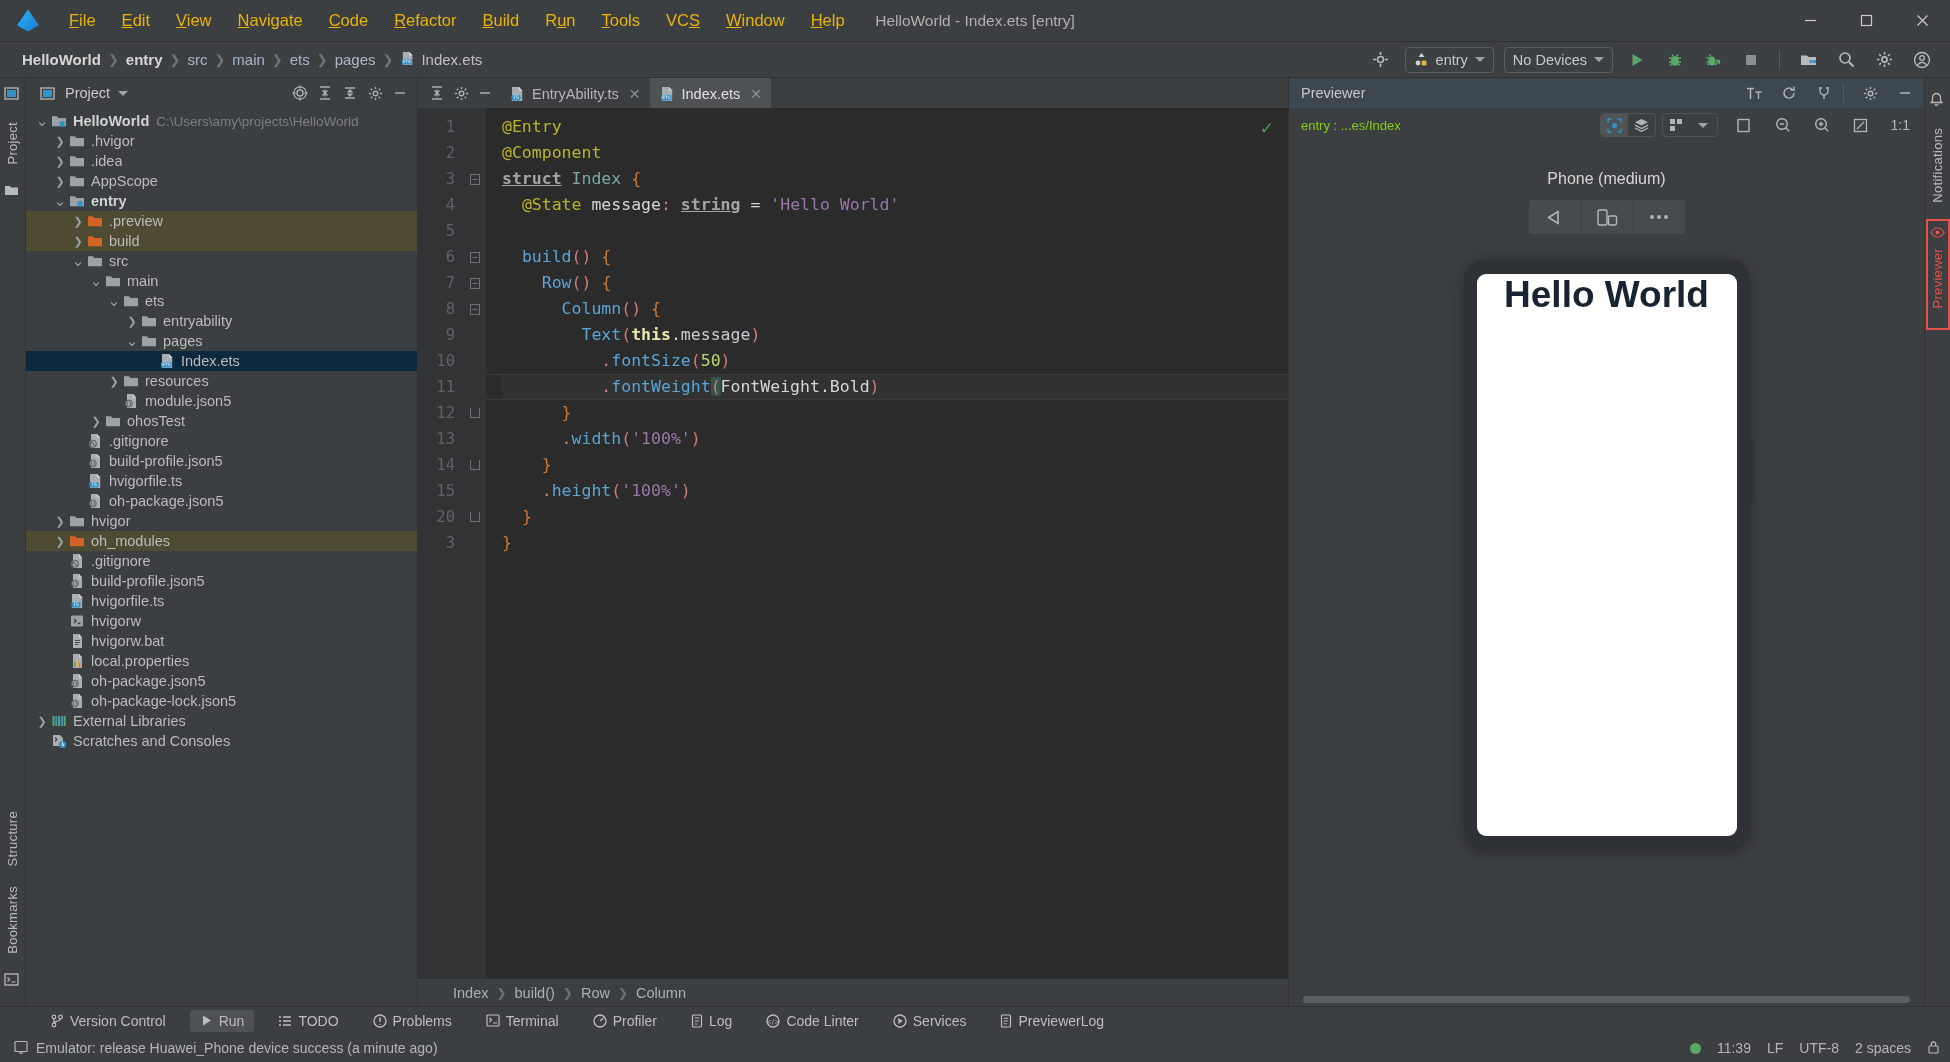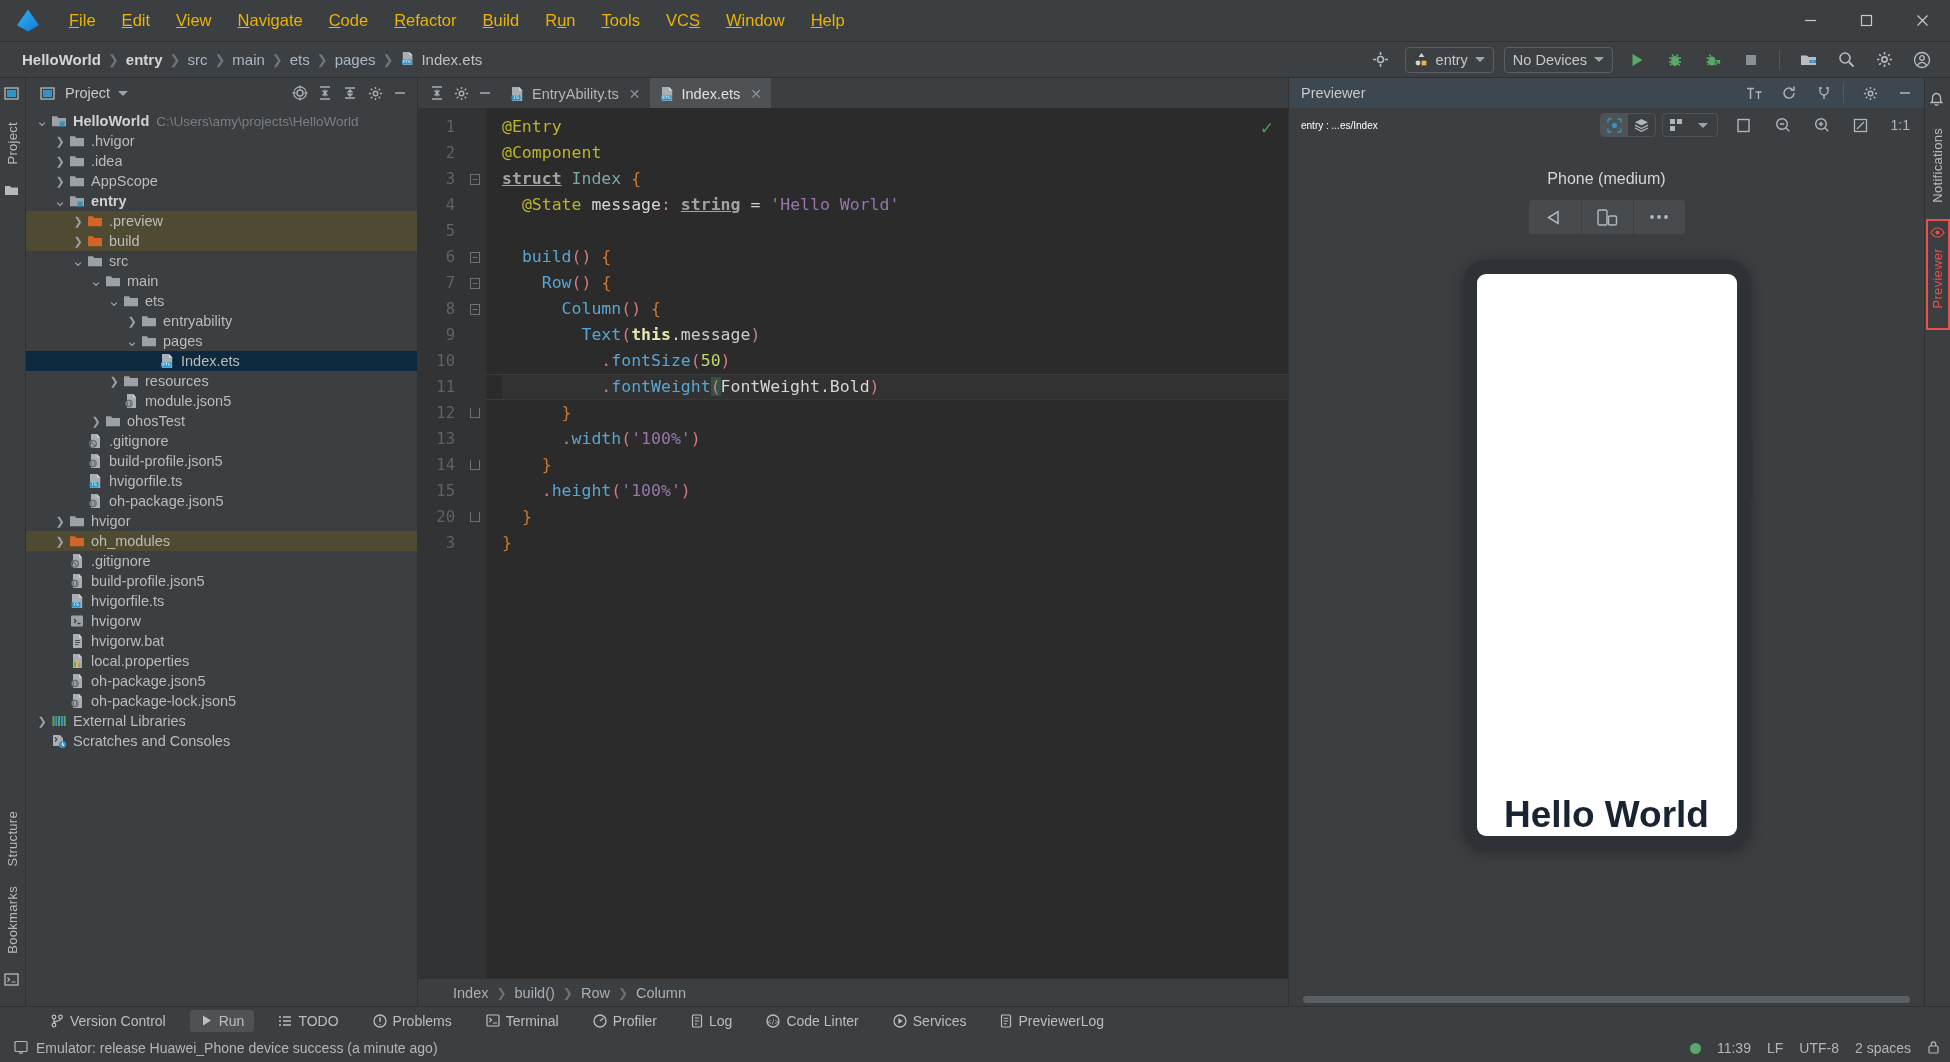--- a/index.html
+++ b/index.html
@@ -184,21 +184,21 @@
   .pv-head {
     height: 30px; background:#3c4750; display:flex; align-items:center;
     padding: 0 6px 0 12px; flex-shrink:0;
   }
   .pv-head .t { color:#c8c8c8; font-size:14.5px; }
   .pv-head .tools { margin-left:auto; display:flex; align-items:center; gap:2px; }
   .pv-sub {
     height: 34px; background:#3c3f41; display:flex; align-items:center;
     padding: 0 10px 0 12px; flex-shrink:0; gap: 6px;
   }
-  .pv-sub .lbl { color:#ffffff; font-size:10px; }
+  .pv-sub .lbl { color:#84cc16; font-size:13px; }
   .pv-grp { display:flex; border:1px solid #4f5356; border-radius:4px; overflow:hidden; margin-left: auto; }
   .pv-grp2 { display:flex; border:1px solid #4f5356; border-radius:4px; overflow:hidden; }
   .pvb { width:27px;height:22px;display:flex;align-items:center;justify-content:center; color:#b0b5ba; }
   .pvb.on { background:#4e5356; }
   .pv-ico { width:26px;height:24px;display:flex;align-items:center;justify-content:center;color:#b0b5ba;font-size:13px;margin-left:7px; }
 
   .pv-stage {
     flex:1; background:#3c3f41; display:flex; flex-direction:column;
     align-items:center; padding-top: 28px; min-height:0; position:relative;
   }
@@ -210,21 +210,21 @@
     margin-top: 26px; width: 286px; height: 590px;
     background:#2e3236; border-radius: 22px; padding: 14px 13px;
     box-shadow: 0 2px 14px rgba(0,0,0,.35); position:relative;
   }
   .phone::after {
     content:""; position:absolute; right:-3px; top:180px; width:3px;height:60px;
     background:#2e3236; border-radius:0 2px 2px 0;
   }
   .phone-screen {
     width:100%; height:100%; background:#ffffff; border-radius:9px;
-    display:flex; align-items:flex-end; justify-content:center;
+    display:flex; align-items:flex-start; justify-content:center;
   }
   .hello { color:#182431; font-size:37px; font-weight:bold; }
   .pv-scroll { height: 14px; display:flex; align-items:center; padding: 0 14px; flex-shrink:0; }
   .pv-scroll .bar { height:7px; background:#5a5f63; border-radius:4px; width:100%; }
 
   
   .rail-r {
     width: 26px; background:#3c3f41; flex-shrink:0; border-left:1px solid #323232;
     display:flex; flex-direction:column; align-items:center; padding-top:6px;
   }
@@ -267,20 +267,21 @@
         <div class="menu-item"><u>N</u>avigate</div>
         <div class="menu-item"><u>C</u>ode</div>
         <div class="menu-item"><u>R</u>efactor</div>
         <div class="menu-item"><u>B</u>uild</div>
         <div class="menu-item">R<u>u</u>n</div>
         <div class="menu-item"><u>T</u>ools</div>
         <div class="menu-item">VC<u>S</u></div>
         <div class="menu-item"><u>W</u>indow</div>
         <div class="menu-item"><u>H</u>elp</div>
       </div>
+    <div class="win-title">HelloWorld - Index.ets [entry]</div>
     <div class="win-controls">
       <div class="wc">
         <svg width="13" height="13" viewBox="0 0 13 13">
             <path d="M1 6.5h11" stroke="#c8c8c8" stroke-width="1.2"></path>
           </svg>
       </div>
       <div class="wc">
         <svg width="13" height="13" viewBox="0 0 13 13">
             <rect x="1.5" y="1.5" width="10" height="10" fill="none" stroke="#c8c8c8" stroke-width="1.2"></rect>
           </svg>

